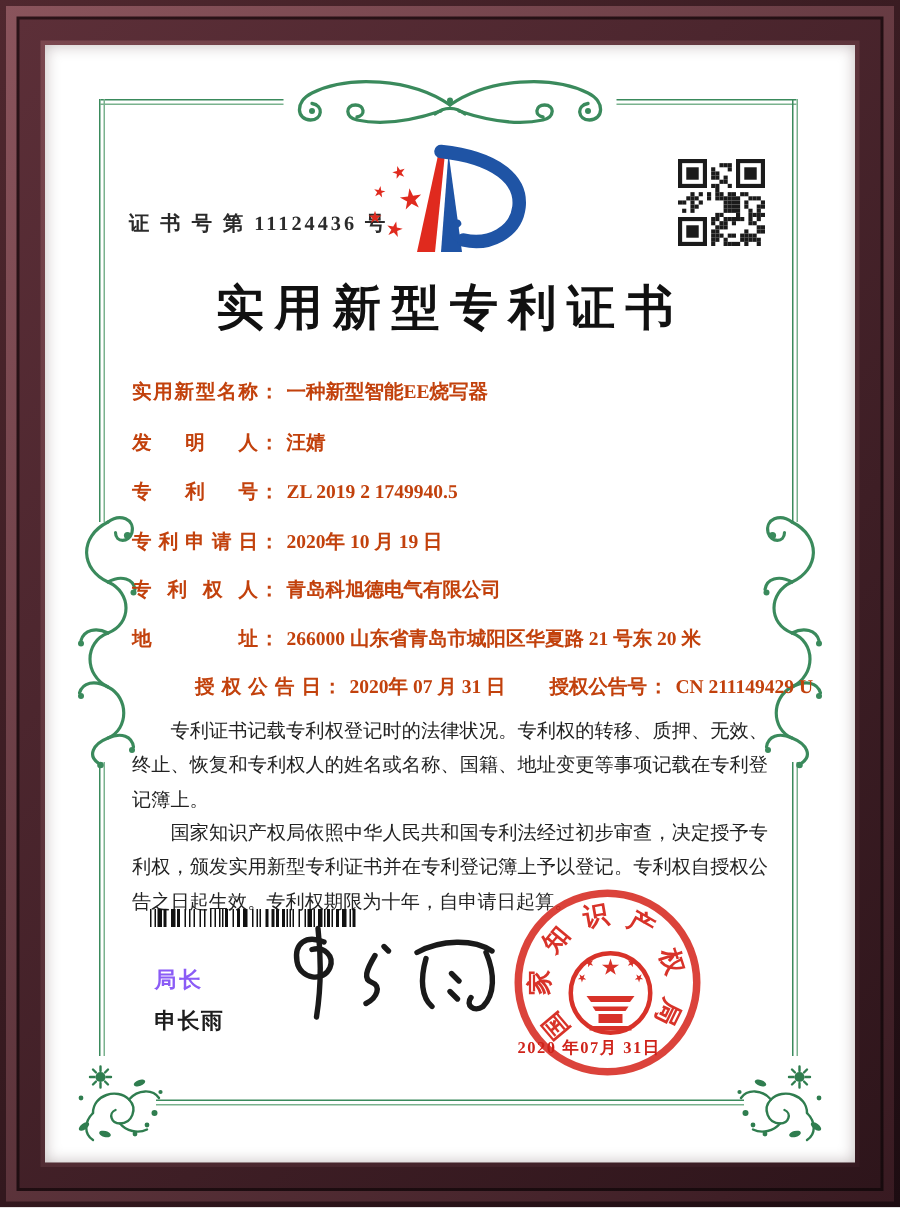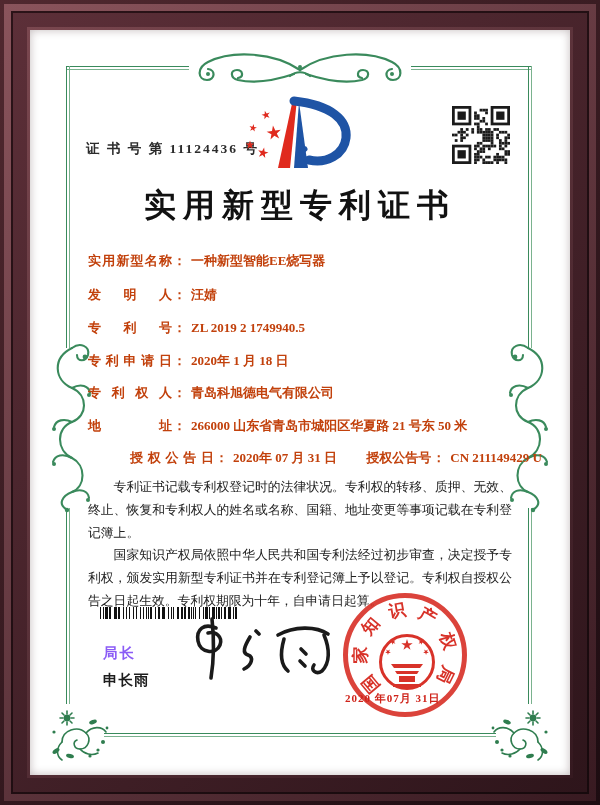--- a/index.html
+++ b/index.html
@@ -328,27 +328,27 @@
   <div class="frow" style="top:252px;">
     <span class="flabel">实用新型名称</span><span class="fcolon">：</span><span>一种新型智能EE烧写器</span>
   </div>
   <div class="frow" style="top:286px;">
     <span class="flabel">发明人</span><span class="fcolon">：</span><span>汪婧</span>
   </div>
   <div class="frow" style="top:319px;">
     <span class="flabel">专利号</span><span class="fcolon">：</span><span>ZL 2019 2 1749940.5</span>
   </div>
   <div class="frow" style="top:352px;">
-    <span class="flabel">专利申请日</span><span class="fcolon">：</span><span>2020年 1 月 18 日</span>
+    <span class="flabel">专利申请日</span><span class="fcolon">：</span><span>2020年 10 月 19 日</span>
   </div>
   <div class="frow" style="top:384px;">
     <span class="flabel">专利权人</span><span class="fcolon">：</span><span>青岛科旭德电气有限公司</span>
   </div>
   <div class="frow" style="top:417px;">
-    <span class="flabel">地址</span><span class="fcolon">：</span><span>266000 山东省青岛市城阳区华夏路 21 号东 50 米</span>
+    <span class="flabel">地址</span><span class="fcolon">：</span><span>266000 山东省青岛市城阳区华夏路 21 号东 20 米</span>
   </div>
   <div class="frow" style="top:449px;margin-left:42px;">
     <span class="flabel">授权公告日</span><span class="fcolon">：</span><span>2020年 07 月 31 日</span>
     <span class="second">授权公告号</span><span class="fcolon">：</span><span>CN 211149429 U</span>
   </div>
 
   <div class="bodytxt">
     <p>专利证书记载专利权登记时的法律状况。专利权的转移、质押、无效、终止、恢复和专利权人的姓名或名称、国籍、地址变更等事项记载在专利登记簿上。</p>
     <p>国家知识产权局依照中华人民共和国专利法经过初步审查，决定授予专利权，颁发实用新型专利证书并在专利登记簿上予以登记。专利权自授权公告之日起生效。专利权期限为十年，自申请日起算。</p>
   </div>

